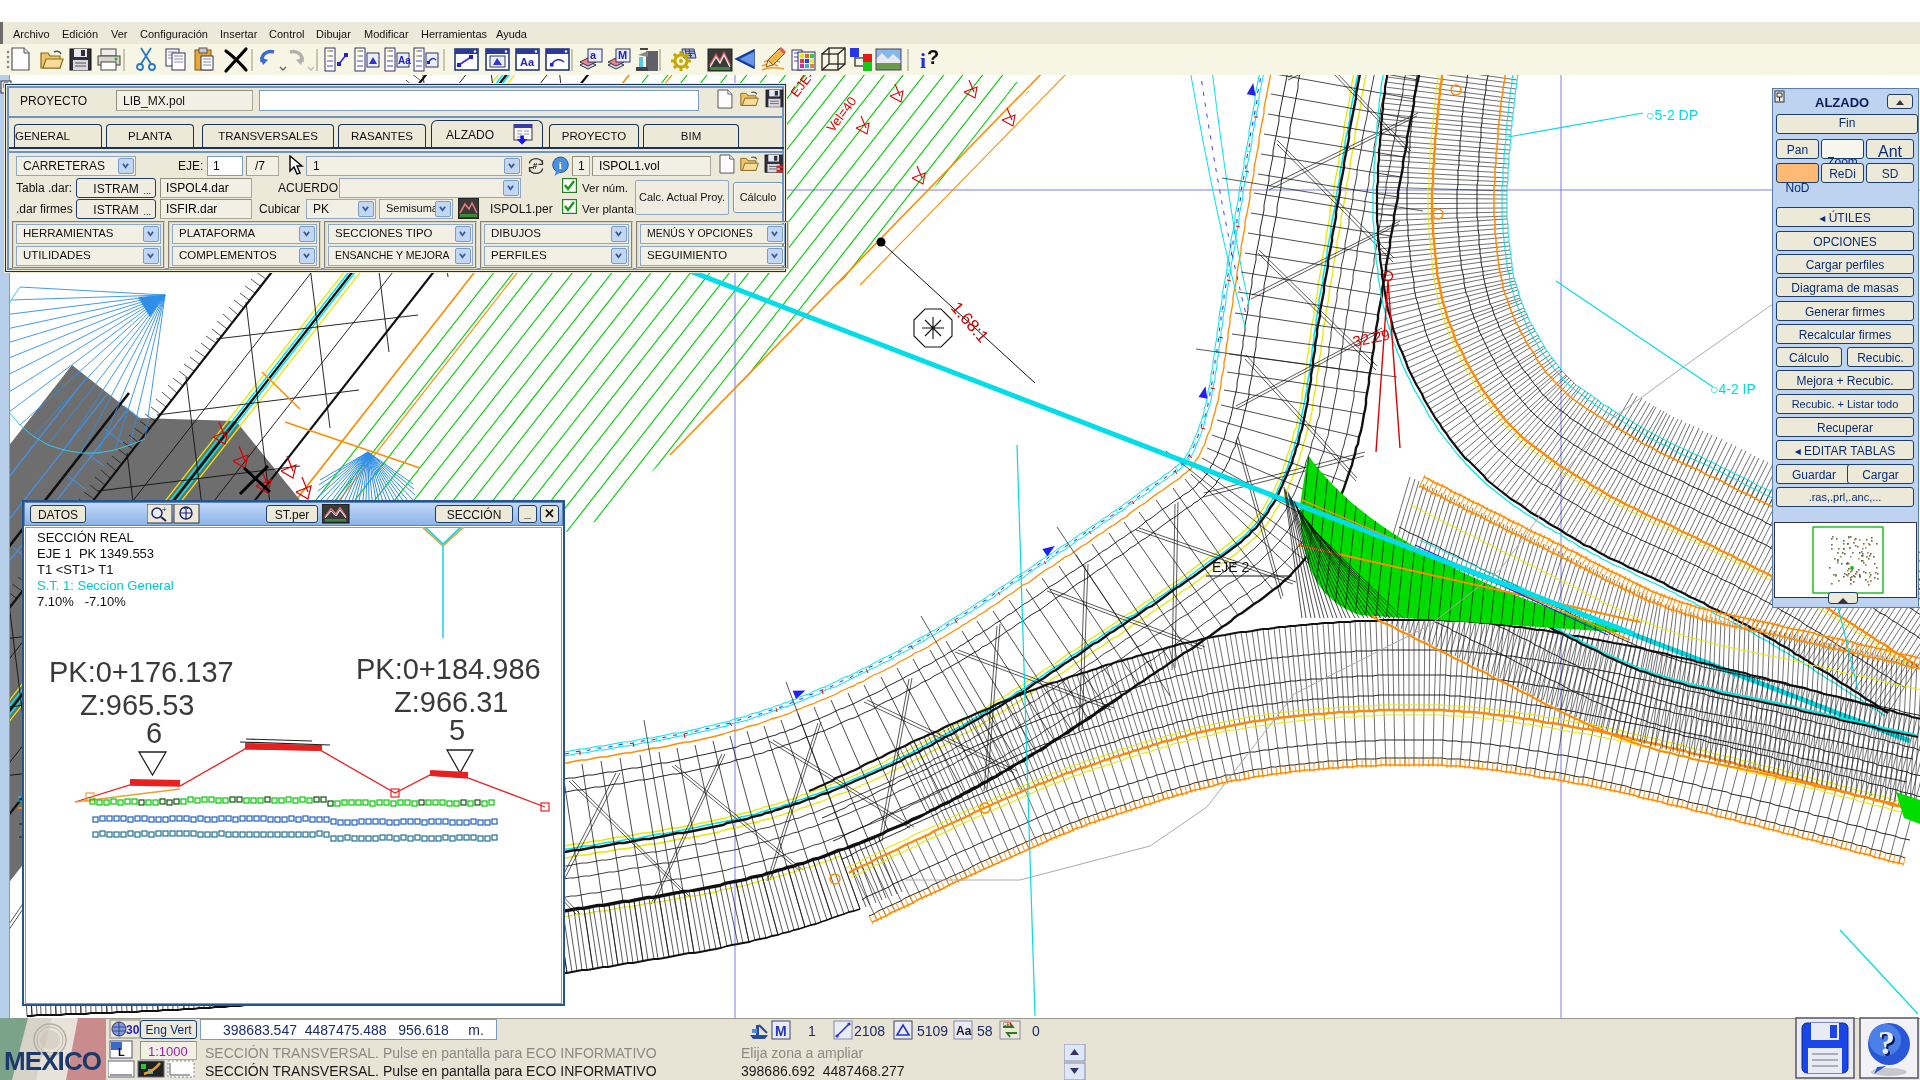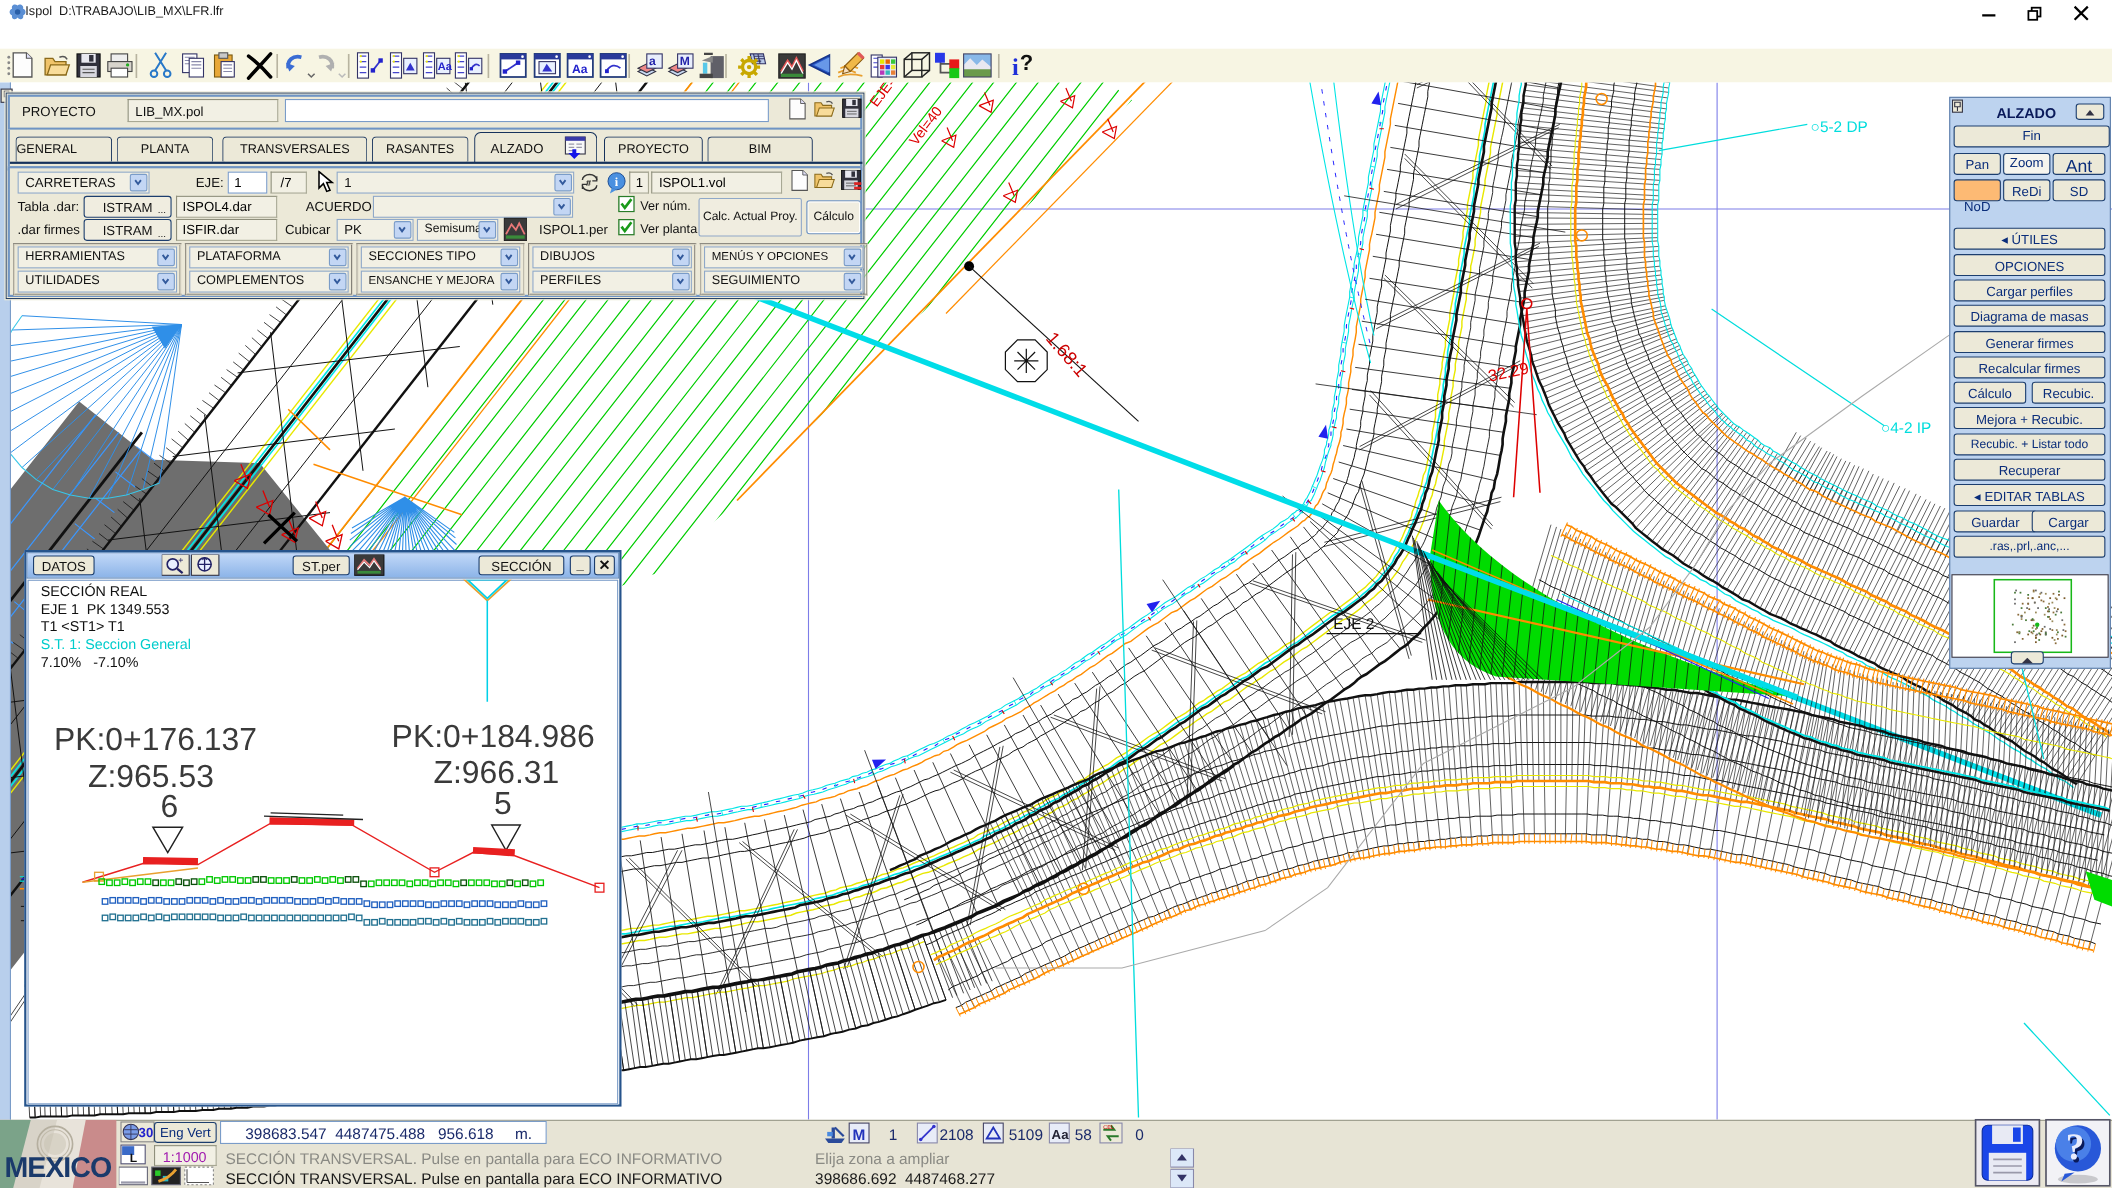--- a/index.html
+++ b/index.html
@@ -177,32 +177,31 @@
 <path d="M1508,137 L1643,113" fill="none" stroke="#00dddd" stroke-width="1.1"></path>
 <text x="1646" y="120" font-size="14" fill="#00dddd" font-family="Liberation Sans, sans-serif">○5-2 DP</text>
 <path d="M1556,281 L1713,387 M1788,398 L1858,690" fill="none" stroke="#00dddd" stroke-width="1.1"></path>
 <text x="1710" y="394" font-size="14" fill="#00dddd" font-family="Liberation Sans, sans-serif">○4-2 IP</text>
 <path d="M1017,445 L1035,1016" fill="none" stroke="#00dddd" stroke-width="1.2"></path>
 <path d="M1840,930 L1918,1014" fill="none" stroke="#00dddd" stroke-width="1.2"></path>
 <path d="M1860,250 L1770,306 L1693,360 L1609,421 L1570,465 L1541,514 L1500,570 L1430,625 L1294,694 L1207,807 L1150,846 L1020,880 L905,880" fill="none" stroke="#aaa" stroke-width="1.0"></path>
 <path d="M1896,792 L1920,800 L1920,824 L1904,818 Z" fill="#00dc00"></path>
 </g>
     </svg>
-<div class="abs" style="left:0;top:0;width:1920px;height:22px;background:#ffffff">
-<svg class="abs" style="left:8px;top:3px" width="16" height="16" viewBox="0 0 16 16">
-<path d="M8,2 C5,0 2,2 3,5 C0,6 0,10 3,11 C2,14 6,16 8,13 C10,16 14,14 13,11 C16,10 16,6 13,5 C14,2 10,0 8,2 Z" fill="#5b8fd4"></path>
-<circle cx="8" cy="8" r="2.5" fill="#2a5fa8"></circle>
-      </svg>
-<span class="abs" style="left:23px;top:5px;font-size:11.5px;color:#1a1a1a">Ispol&nbsp;&nbsp;D:\TRABAJO\LIB_MX\LFR.lfr</span>
-<svg class="abs" style="left:1790px;top:0" width="130" height="22" viewBox="0 0 130 22">
-<path d="M12,14 L24,14" stroke="#000" stroke-width="2"></path>
-<rect x="57" y="7" width="8" height="8" fill="none" stroke="#000" stroke-width="1.6"></rect>
-<rect x="54" y="10" width="8" height="8" fill="#fff" stroke="#000" stroke-width="1.6"></rect>
-<path d="M96,6 L108,18 M108,6 L96,18" stroke="#000" stroke-width="2"></path>
-      </svg>
+<div class="abs" style="left:0;top:22px;width:1920px;height:22px;background:#ece9d8;border-left:3px solid #6b6b6b">
+      <span class="abs" style="left:10px;top:6px;font-size:11px;color:#111">Archivo</span>
+      <span class="abs" style="left:59px;top:6px;font-size:11px;color:#111">Edición</span>
+      <span class="abs" style="left:108px;top:6px;font-size:11px;color:#111">Ver</span>
+      <span class="abs" style="left:137px;top:6px;font-size:11px;color:#111">Configuración</span>
+      <span class="abs" style="left:217px;top:6px;font-size:11px;color:#111">Insertar</span>
+      <span class="abs" style="left:266px;top:6px;font-size:11px;color:#111">Control</span>
+      <span class="abs" style="left:313px;top:6px;font-size:11px;color:#111">Dibujar</span>
+      <span class="abs" style="left:361px;top:6px;font-size:11px;color:#111">Modificar</span>
+      <span class="abs" style="left:418px;top:6px;font-size:11px;color:#111">Herramientas</span>
+      <span class="abs" style="left:493px;top:6px;font-size:11px;color:#111">Ayuda</span>
     </div>
 <svg class="abs" style="left:0;top:44px" width="1920" height="31" viewBox="0 0 1920 31">
       <rect x="0" y="0" width="1920" height="31" fill="#f7f5e3"></rect>
       <circle cx="8" cy="8" r="1.3" fill="#888"></circle>
       <circle cx="8" cy="13" r="1.3" fill="#888"></circle>
       <circle cx="8" cy="18" r="1.3" fill="#888"></circle>
       <circle cx="8" cy="23" r="1.3" fill="#888"></circle>
       <g transform="translate(12,4) scale(1.0)">
         <path d="M0,0 L12,0 L17,5 L17,22 L0,22 Z" fill="#fdfdfd" stroke="#555" stroke-width="1.2"></path>
         <path d="M12,0 L12,5 L17,5" fill="#e0e0f8" stroke="#555" stroke-width="1"></path>
@@ -647,21 +646,21 @@
     <svg class="abs" style="left:1774px;top:90px" width="12" height="14">
       <rect x="1" y="1" width="9" height="11" fill="#ece9d8" stroke="#334"></rect>
       <path d="M3,3 h5 v4 h-5 Z M5.5,7 v4" stroke="#334" fill="none"></path>
     </svg>
     <span class="abs" style="left:1815px;top:95px;font-size:13px;font-weight:bold;color:#0a1a5a">ALZADO</span>
     <div class="abs btn" style="left:1887px;top:94px;width:26px;height:15px"><svg width="10" height="7" viewBox="0 0 10 7" style="margin-top:2px">
         <path d="M1,6 L5,1 L9,6 Z" fill="#334"></path>
       </svg></div>
     <div class="abs btn" style="left:1776px;top:114px;width:142px;height:20px;font-size:12px;font-weight:normal;background:#ece9d8;padding-top:1px">Fin</div>
     <div class="abs btn" style="left:1776px;top:139px;width:43px;height:20px;font-size:12px;font-weight:normal;background:#ece9d8;padding-top:3px">Pan</div>
-    <div class="abs btn" style="left:1821px;top:139px;width:43px;height:20px;font-size:12px;font-weight:normal;background:#f6f5ee;padding-top:1px">Zoom</div>
+    <div class="abs btn" style="left:1821px;top:139px;width:43px;height:20px;font-size:12px;font-weight:normal;background:#f6f5ee;padding-top:15px">Zoom</div>
     <div class="abs btn" style="left:1866px;top:139px;width:48px;height:20px;font-size:16px;font-weight:normal;background:#ece9d8;padding-top:3px">Ant</div>
     <div class="abs btn" style="left:1776px;top:163px;width:43px;height:20px;font-size:12px;font-weight:normal;background:#fdba74;padding-top:17px">NoD</div>
     <div class="abs btn" style="left:1821px;top:163px;width:43px;height:20px;font-size:12px;font-weight:normal;background:#ece9d8;padding-top:3px">ReDi</div>
     <div class="abs btn" style="left:1866px;top:163px;width:48px;height:20px;font-size:12px;font-weight:normal;background:#ece9d8;padding-top:3px">SD</div>
     <div class="abs btn" style="left:1776px;top:207px;width:138px;height:20px;font-size:12px;font-weight:normal;background:#ece9d8;padding-top:3px">◂ ÚTILES</div>
     <div class="abs btn" style="left:1776px;top:231px;width:138px;height:20px;font-size:12px;font-weight:normal;background:#ece9d8;padding-top:3px">OPCIONES</div>
     <div class="abs btn" style="left:1776px;top:254px;width:138px;height:20px;font-size:12px;font-weight:normal;background:#ece9d8;padding-top:3px">Cargar perfiles</div>
     <div class="abs btn" style="left:1776px;top:277px;width:138px;height:20px;font-size:12px;font-weight:normal;background:#ece9d8;padding-top:3px">Diagrama de masas</div>
     <div class="abs btn" style="left:1776px;top:301px;width:138px;height:20px;font-size:12px;font-weight:normal;background:#ece9d8;padding-top:3px">Generar firmes</div>
     <div class="abs btn" style="left:1776px;top:324px;width:138px;height:20px;font-size:12px;font-weight:normal;background:#ece9d8;padding-top:3px">Recalcular firmes</div>

